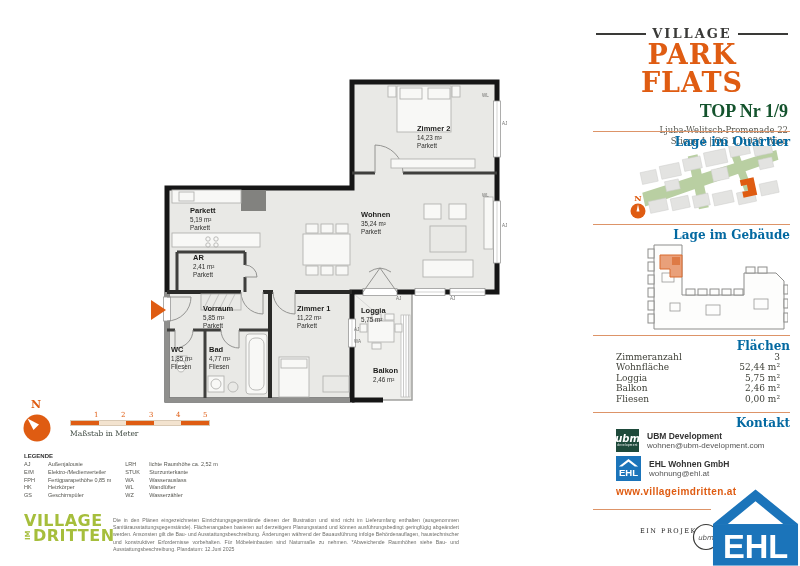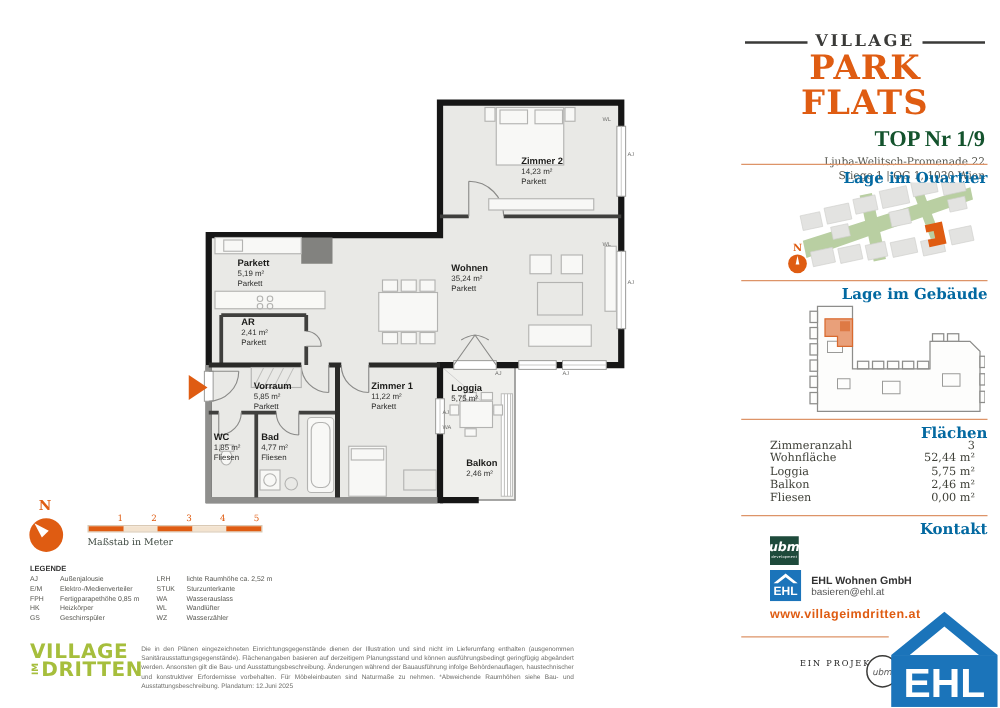--- a/index.html
+++ b/index.html
@@ -345,30 +345,34 @@
   </div>
 
   <div class="abs divider" style="top:412px"></div>
   <div class="abs sec-title" style="top:416px">Kontakt</div>
 
   <div class="abs contact-row" style="top:429px">
     <div class="ubm-box">
       <span class="u1">ubm</span>
       <span class="u2">development</span>
     </div>
+    <div>
+      <div class="c-name">UBM Development</div>
+      <div class="c-mail">wohnen@ubm-development.com</div>
+    </div>
   </div>
   <div class="abs contact-row" style="top:456px">
     <svg width="25" height="25" viewBox="0 0 26 26">
       <rect x="0" y="0" width="26" height="26" fill="#1B74BA"></rect>
       <polygon points="3,11 13,3 23,11 19.5,11 13,6 6.5,11" fill="#ffffff"></polygon>
       <text x="13" y="21" font-size="10" font-weight="bold" fill="#ffffff" text-anchor="middle" font-family="Liberation Sans, sans-serif">EHL</text>
     </svg>
     <div>
       <div class="c-name">EHL Wohnen GmbH</div>
-      <div class="c-mail">basieren@ehl.at</div>
+      <div class="c-mail">wohnung@ehl.at</div>
     </div>
   </div>
   <div class="abs website">www.villageimdritten.at</div>
   <div class="abs divider" style="top:509px;width:118px"></div>
 
   <div class="abs north-label" style="left:31px;top:398px">N</div>
   <svg class="abs" style="left:22px;top:413px" width="30" height="30" viewBox="0 0 30 30">
     <circle cx="15" cy="15" r="13.5" fill="#DF5C12"></circle>
     <polygon points="5.5,5.5 17,11.5 11.5,17" fill="#ffffff"></polygon>
   </svg>

